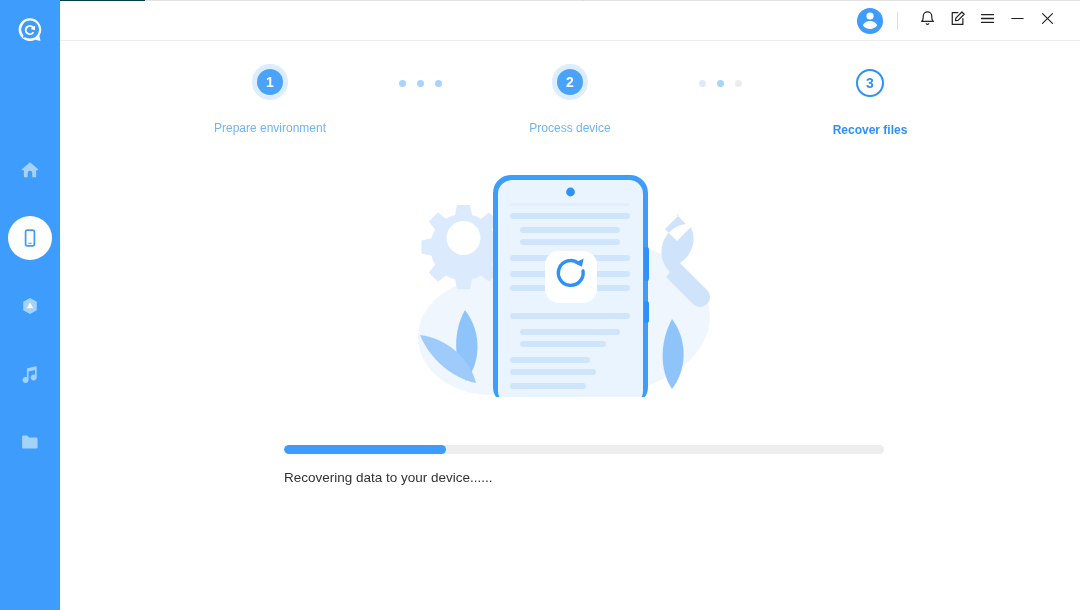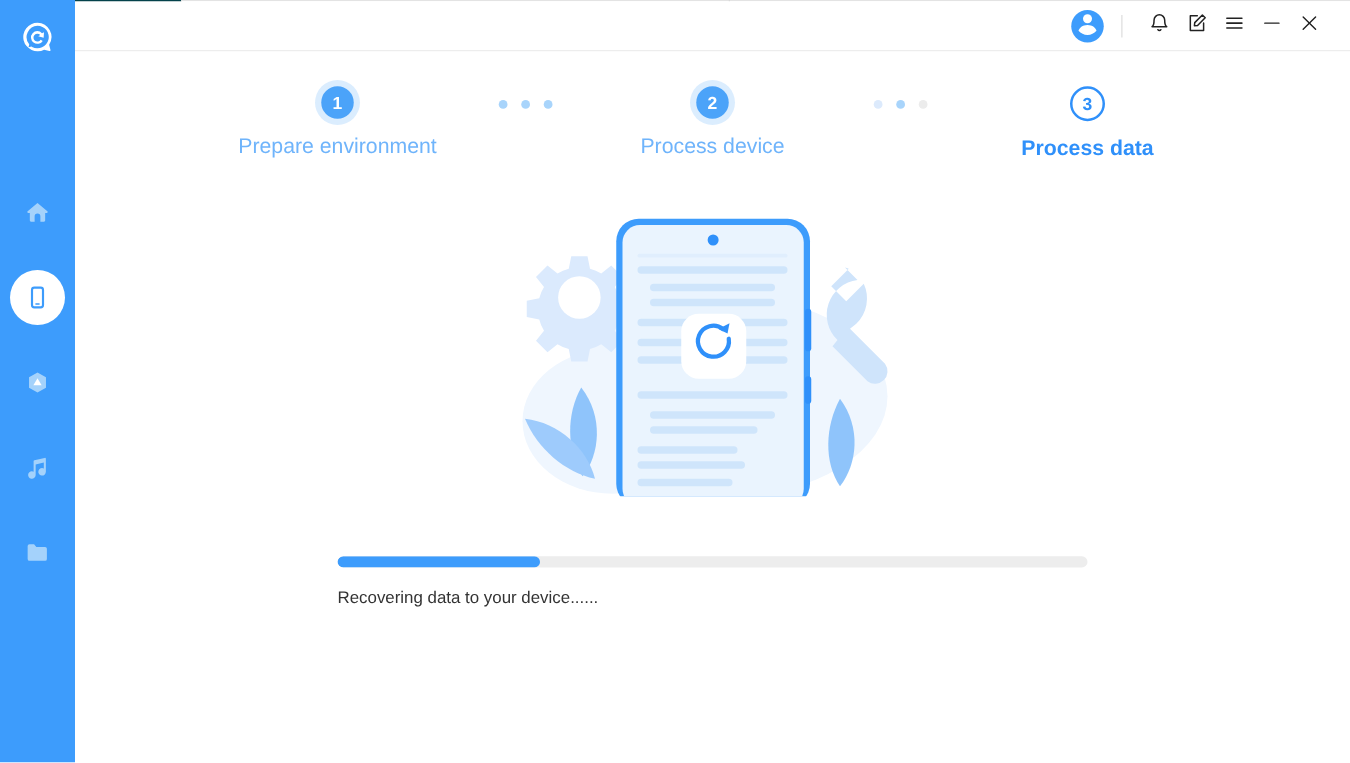--- a/index.html
+++ b/index.html
@@ -134,22 +134,22 @@
     color: #ffffff;
     box-shadow: 0 0 0 5px rgba(77,163,252,0.20);
   }
   .step-badge.active {
     background: #ffffff;
     color: #2f90fa;
     border: 2px solid #2f90fa;
     width: 28px; height: 28px;
   }
   .step-label {
-    margin-top: 12px;
-    font-size: 17px;
+    margin-top: 26px;
+    font-size: 12px;
     color: #6fb4fb;
     white-space: nowrap;
   }
   .step-label.strong {
     color: #2f90fa;
     font-weight: bold;
   }
   .dots {
     width: 100px;
     display: flex;
@@ -163,21 +163,21 @@
   
   .illus {
     position: absolute;
     left: 310px; top: 125px;
     width: 400px; height: 230px;
   }
 
   
   .progress-wrap {
     position: absolute;
-    left: 210px; top: 403px;
+    left: 224px; top: 403px;
     width: 600px;
   }
   .progress-track {
     width: 600px; height: 9px;
     border-radius: 5px;
     background: #ededed;
     overflow: hidden;
   }
   .progress-fill {
     height: 9px;
@@ -335,21 +335,21 @@
       </div>
 
       <div class="dots">
         <span class="dot" style="background:#dceafc"></span>
         <span class="dot" style="background:#a8d4fb"></span>
         <span class="dot" style="background:#ececec"></span>
       </div>
 
       <div class="step">
         <div class="step-badge active">3</div>
-        <div class="step-label strong">Process data</div>
+        <div class="step-label strong">Recover files</div>
       </div>
 
     </div>
 
     <div class="illus">
       <svg width="400" height="230" viewBox="0 0 400 230">
 
         <ellipse cx="212" cy="150" rx="128" ry="80" fill="#eff6fe"></ellipse>
         <ellipse cx="120" cy="170" rx="72" ry="58" fill="#eff6fe"></ellipse>
 

